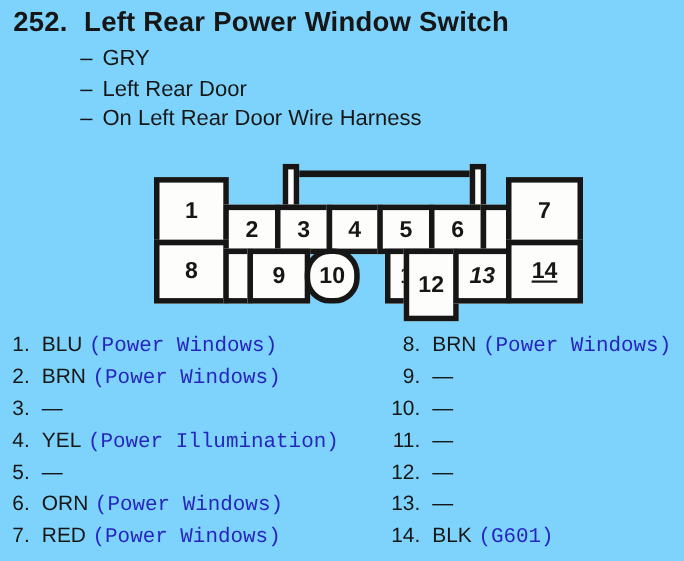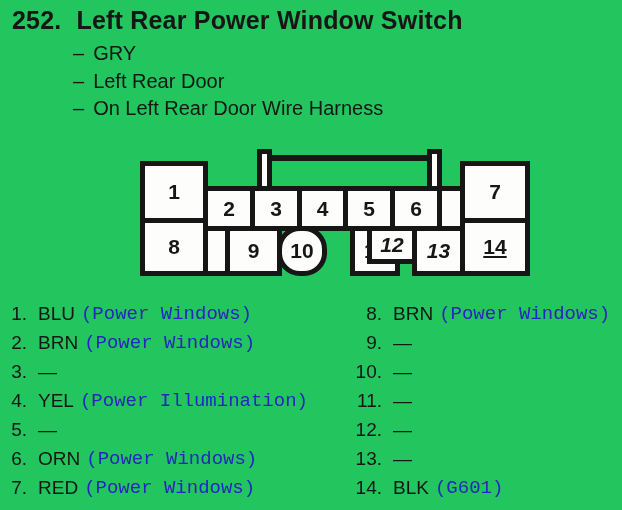--- a/index.html
+++ b/index.html
@@ -3,21 +3,21 @@
 <meta charset="utf-8">
 <style>
   html,body { margin:0; padding:0; }
   body {
     font-family: "Liberation Sans", sans-serif;
     background:#e8e8e8;
   }
   .page {
     position:relative;
     width:622px; height:510px;
-    background:#22c55e;
+    background:#7dd3fc;
     color:var(--text, #161616);
     overflow:hidden;
   }
 
   
   .title-row {
     position:absolute; left:12px; top:6px;
     display:flex; gap:15px;
     font-size:25px; font-weight:bold; letter-spacing:0.2px;
   }
@@ -51,21 +51,21 @@
   .c2  { left:63px;  top:39px; width:52px; height:45px; }
   .c3  { left:110px; top:39px; width:52px; height:45px; }
   .c4  { left:157px; top:39px; width:51px; height:45px; }
   .c5  { left:203px; top:39px; width:52px; height:45px; }
   .c6  { left:250px; top:39px; width:52px; height:45px; }
   .cbt { left:297px; top:39px; width:28px; height:45px; }
   .cbb { left:63px;  top:79px; width:27px; height:50px; }
   .c9  { left:85px;  top:79px; width:57px; height:50px; }
   .c10 { left:137px; top:79px; width:50px; height:50px;border-radius:23px; }
   .c11 { left:182px; top:79px; width:50px; height:50px;margin-left:28px; }
-  .c12 { left:227px; top:79px; width:50px; height:38px;font-style:italic; }
+  .c12 { left:227px; top:79px; width:50px; height:66px; }
   .c13 { left:272px; top:79px; width:53px; height:50px;font-style:italic; }
   .c7  { left:320px; top:14px; width:70px; height:62px; }
   .c14 { left:320px; top:71px; width:70px; height:58px;text-decoration:underline; }
 
   
   .pin-col { position:absolute; top:299px; }
   .pin-col-left  { left:10px; }
   .pin-col-right { left:330px; }
   .pin-row { height:29px; display:flex; align-items:center; font-size:19px; }
   .pin-num { text-align:right; margin-right:11px; }

